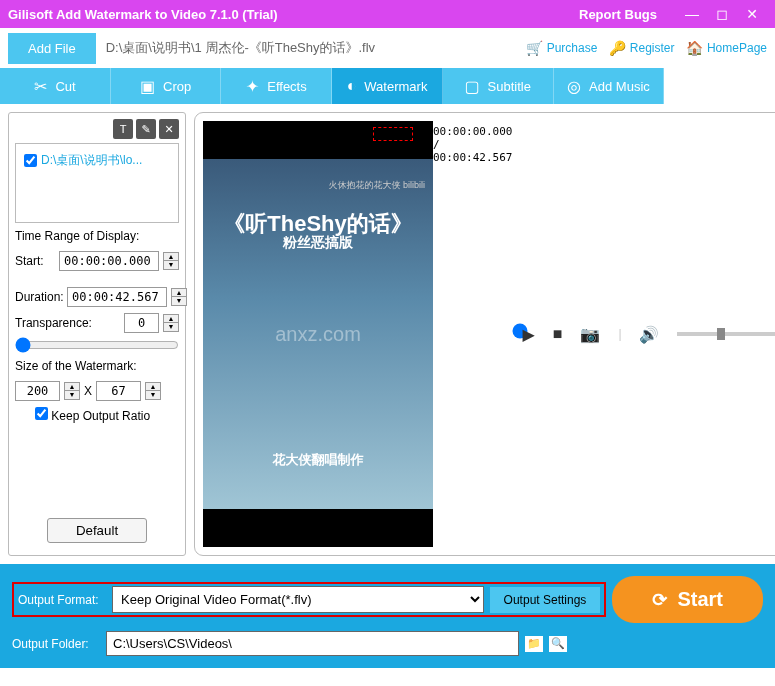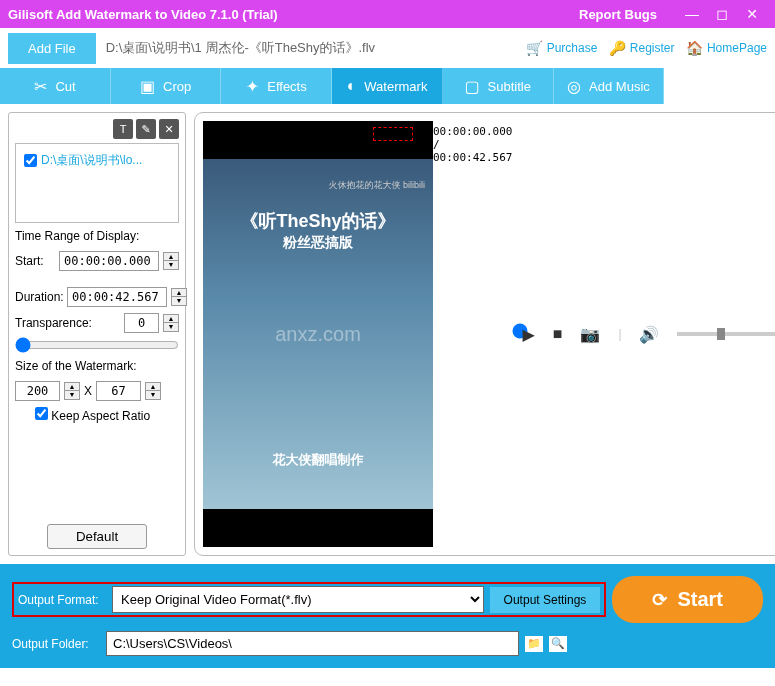--- a/index.html
+++ b/index.html
@@ -32,27 +32,27 @@
 
 .frow { margin-top: 6px; font-size: 12px; }
 .frow label { display: block; margin-bottom: 2px; }
 .tinput { border: 1px solid #999; padding: 2px 4px; font-size: 12px; width: 100px; font-family: monospace; }
 .spinner { display: inline-flex; flex-direction: column; vertical-align: middle; border: 1px solid #999; }
 .spinner span { width: 14px; height: 8px; font-size: 7px; line-height: 7px; text-align: center; background: #f0f0f0; cursor: pointer; border-bottom: 1px solid #999; }
 .spinner span:last-child { border-bottom: none; }
 .szrow { display: flex; align-items: center; gap: 4px; }
 .szrow .tinput { width: 45px; text-align: center; }
 .slider { width: 100%; margin-top: 4px; }
-.defbtn { margin-top: auto; align-self: center; padding: 4px 28px; border: 1px solid #999; background: #f5f5f5; border-radius: 3px; cursor: pointer; }
+.defbtn { margin-top: auto; align-self: center; padding: 4px 28px; border: 1px solid #999; background: #f5f5f5; border-radius: 3px; cursor: pointer; margin-bottom: 6px; }
 
 .preview { flex: 1; border: 1px solid #bbb; border-radius: 9px; padding: 8px; display: flex; flex-direction: row; }
 .vidbox { flex: 1; background: #000; display: flex; align-items: center; justify-content: center; position: relative; }
 .vidinner { width: 230px; height: 350px; background: linear-gradient(180deg, #3a5a7a 0%, #5a8aaa 40%, #a0c5d5 100%); position: relative; color: #fff; text-align: center; }
 .vidinner .wm-top { position: absolute; top: 20px; right: 8px; font-size: 9px; color: #ccc; }
-.vidinner .t1 { position: absolute; top: 50px; width: 100%; font-size: 18px; font-weight: bold; }
+.vidinner .t1 { position: absolute; top: 50px; width: 100%; font-size: 22px; font-weight: bold; }
 .vidinner .t2 { position: absolute; top: 75px; width: 100%; font-size: 14px; font-weight: bold; }
 .vidinner .wm-mid { position: absolute; top: 50%; left: 50%; transform: translate(-50%,-50%); font-size: 20px; color: rgba(255,255,255,0.4); }
 .vidinner .t3 { position: absolute; bottom: 40px; width: 100%; font-size: 13px; font-weight: bold; }
 .wm-border { position: absolute; top: 6px; left: 170px; width: 40px; height: 14px; border: 1px dashed #f00; font-size: 8px; color: #0f0; }
 .tcode { margin-top: 4px; font-size: 11px; font-family: monospace; }
 .pslider { width: 100%; margin: 2px 0 8px; }
 .pcontrols { display: flex; align-items: center; gap: 18px; padding-left: 10px; }
 .pcontrols .pc { font-size: 16px; cursor: pointer; color: #333; }
 .volbar { width: 100px; height: 4px; background: #ccc; position: relative; }
 .volbar::before { content: ''; position: absolute; left: 40%; width: 8px; height: 12px; top: -4px; background: #888; }
@@ -176,21 +176,21 @@
           <span>▼</span>
         </span>
       <span>X</span>
       <input class="tinput" value="67" style="">
       <span class="spinner">
           <span>▲</span>
           <span>▼</span>
         </span>
     </div>
     <div class="frow" style="margin-left:20px;">
-      <label><input type="checkbox" checked="" style=""> <span>Keep Aspect Ratio</span></label>
+      <label><input type="checkbox" checked="" style=""> <span>Keep Output Ratio</span></label>
     </div>
     <button class="defbtn">Default</button>
   </div>
 
   <div class="preview">
     <div class="vidbox">
       <div class="wm-border"></div>
       <div class="vidinner">
         <div class="wm-top">火休抱花的花大侠  bilibili</div>
         <div class="t1">《听TheShy的话》</div>

